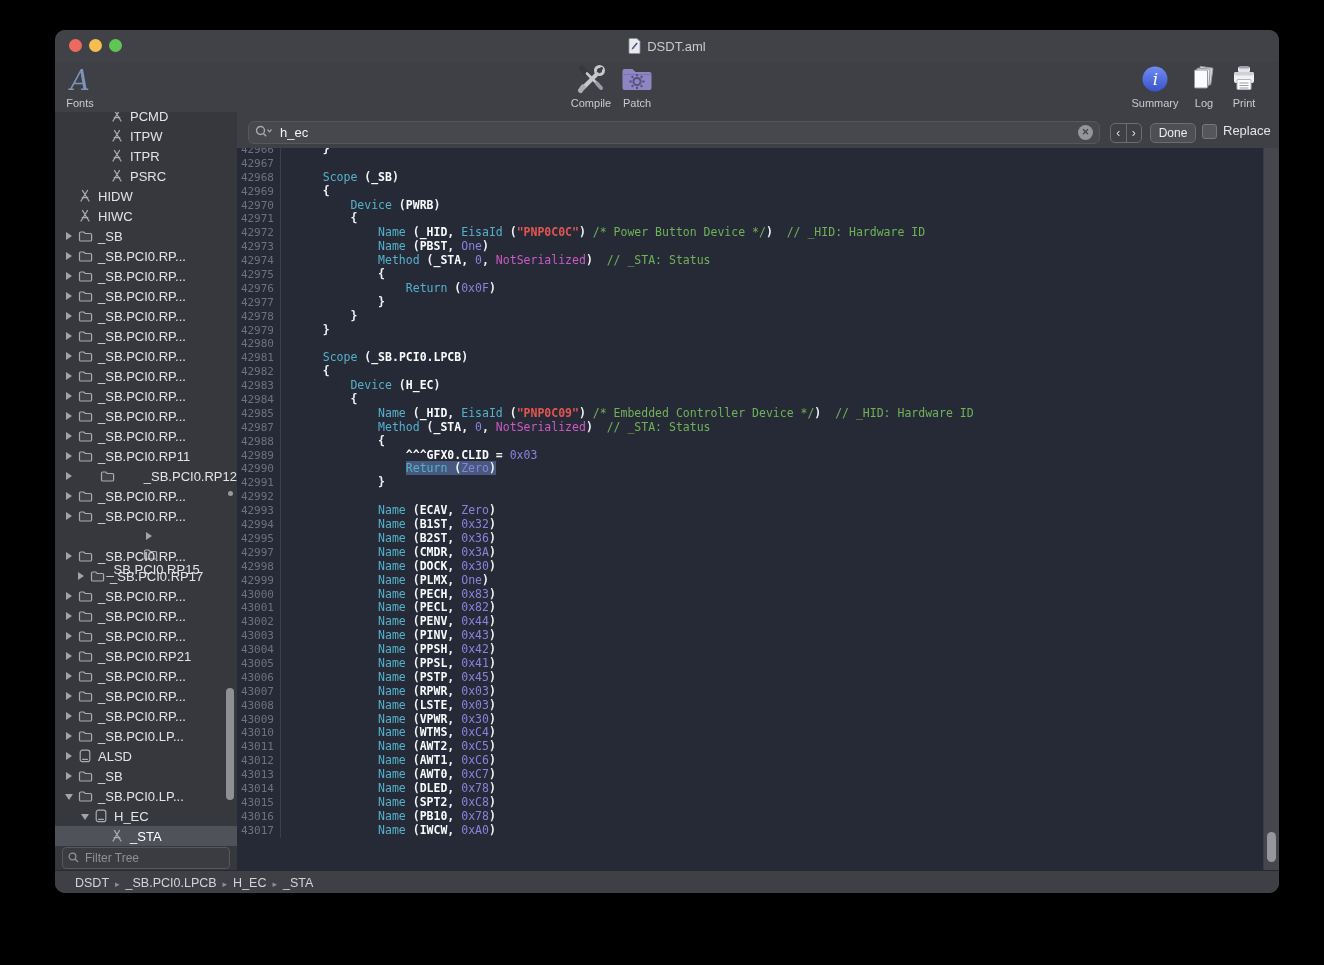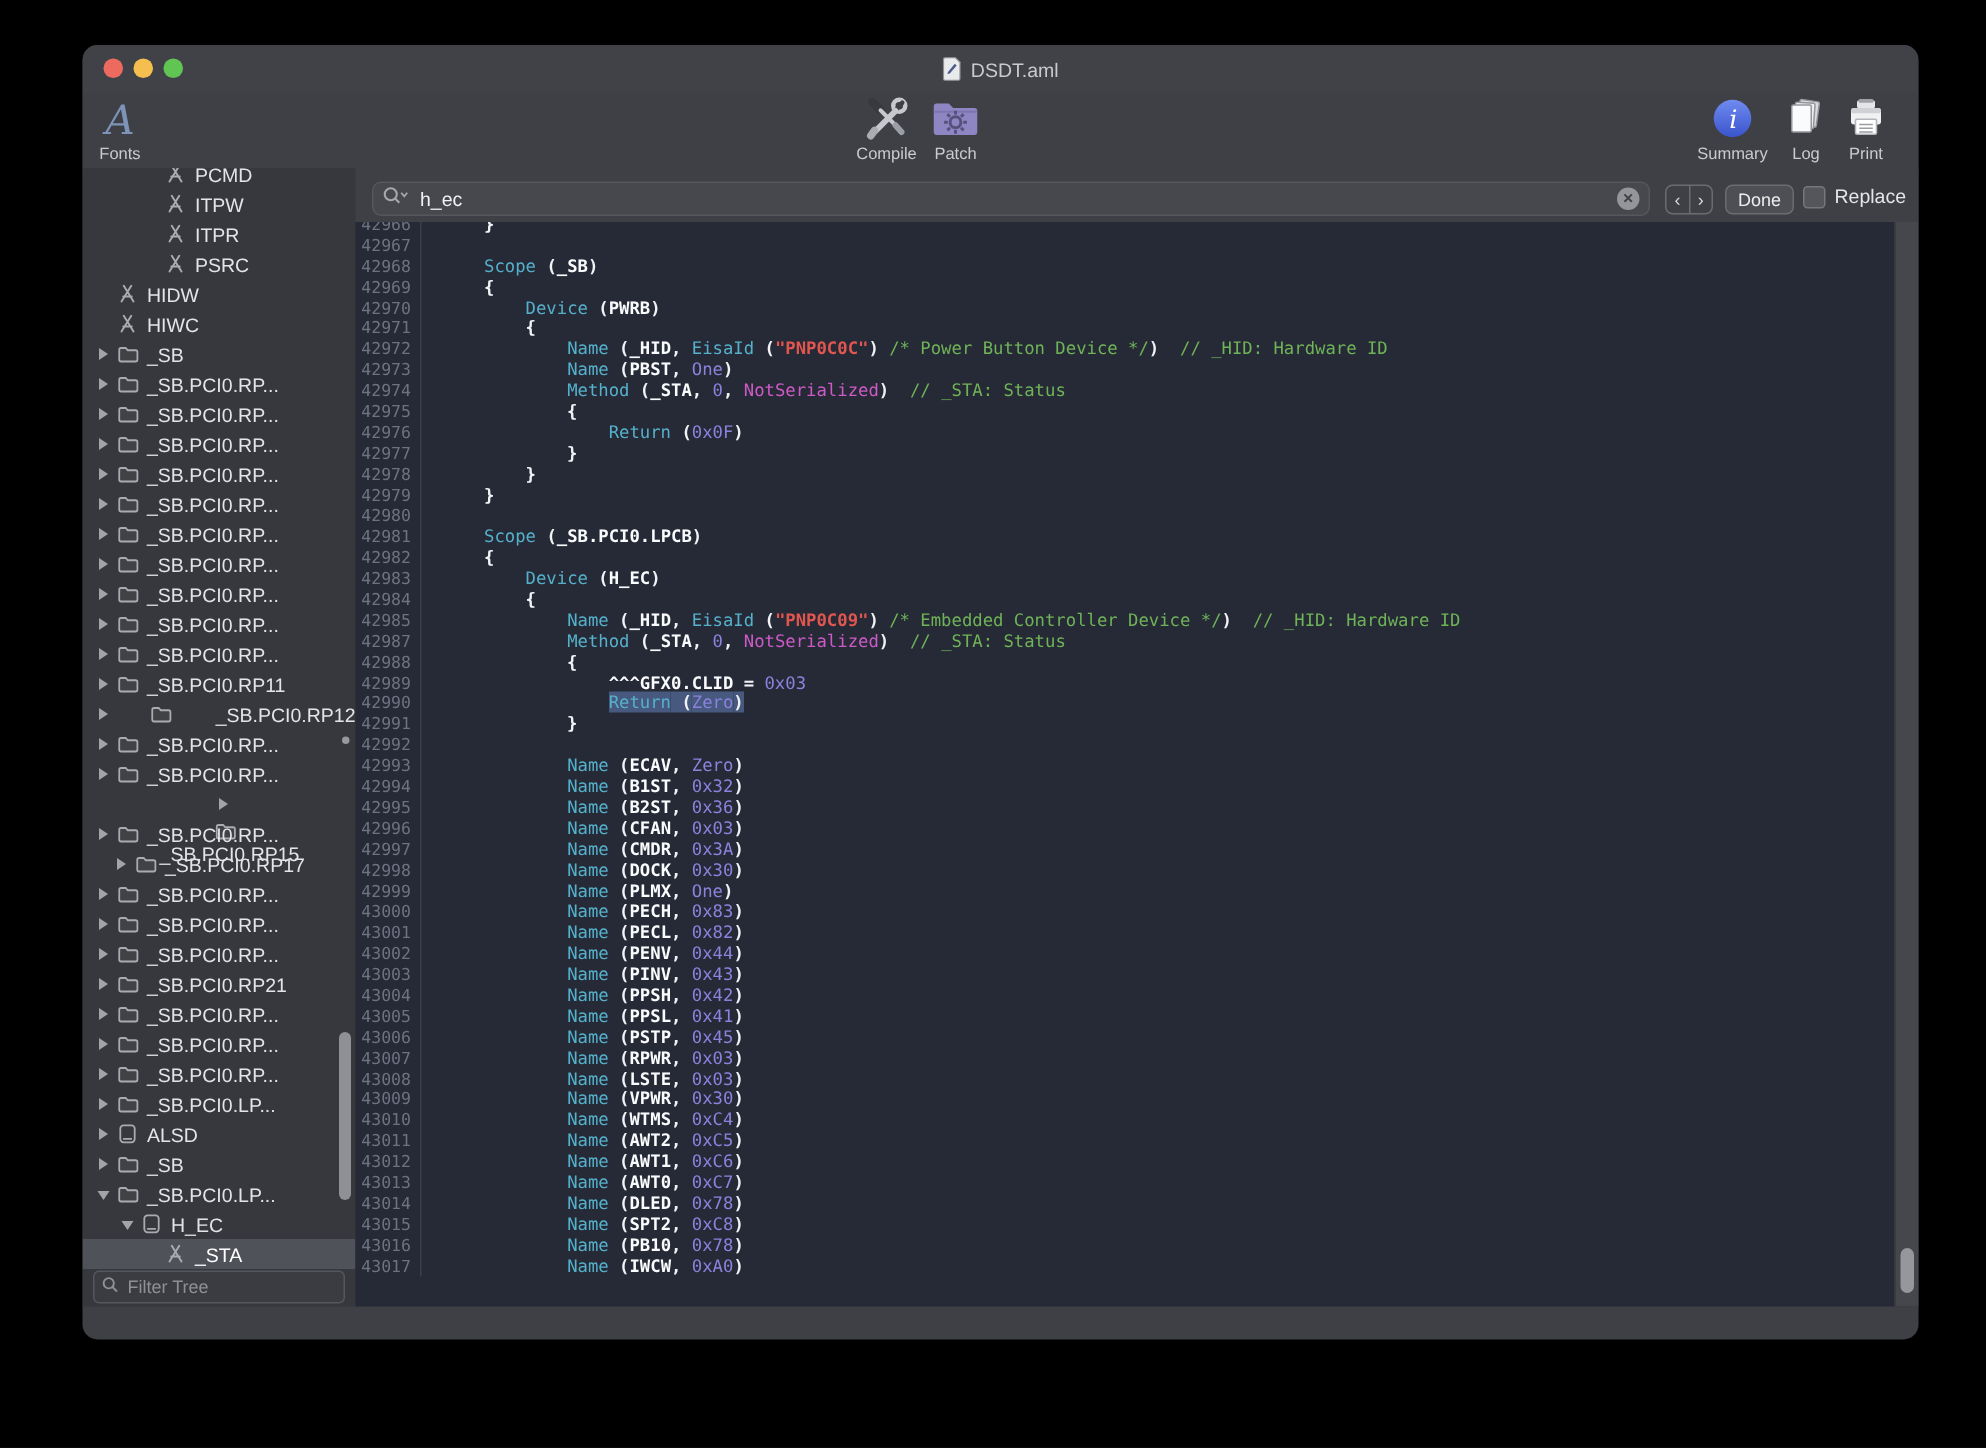--- a/index.html
+++ b/index.html
@@ -588,21 +588,20 @@
             <div class="cline"><span class="ln">42985</span><span class="ct"><span class="p">            </span><span class="k">Name</span><span class="p"> (</span><span class="i">_HID</span><span class="p">, </span><span class="k">EisaId</span><span class="p"> (</span><span class="s">"PNP0C09"</span><span class="p">) </span><span class="c">/* Embedded Controller Device */</span><span class="p">)  </span><span class="c">// _HID: Hardware ID</span></span></div>
             <div class="cline"><span class="ln">42987</span><span class="ct"><span class="p">            </span><span class="k">Method</span><span class="p"> (</span><span class="i">_STA</span><span class="p">, </span><span class="n">0</span><span class="p">, </span><span class="m">NotSerialized</span><span class="p">)  </span><span class="c">// _STA: Status</span></span></div>
             <div class="cline"><span class="ln">42988</span><span class="ct"><span class="p">            {</span></span></div>
             <div class="cline"><span class="ln">42989</span><span class="ct"><span class="p">                </span><span class="i">^^^GFX0.CLID</span><span class="p"> = </span><span class="n">0x03</span></span></div>
             <div class="cline"><span class="ln">42990</span><span class="ct"><span class="p">                </span><span class="k sel">Return</span><span class="p sel"> (</span><span class="n sel">Zero</span><span class="p sel">)</span></span></div>
             <div class="cline"><span class="ln">42991</span><span class="ct"><span class="p">            }</span></span></div>
             <div class="cline"><span class="ln">42992</span><span class="ct"></span></div>
             <div class="cline"><span class="ln">42993</span><span class="ct"><span class="p">            </span><span class="k">Name</span><span class="p"> (</span><span class="i">ECAV</span><span class="p">, </span><span class="n">Zero</span><span class="p">)</span></span></div>
             <div class="cline"><span class="ln">42994</span><span class="ct"><span class="p">            </span><span class="k">Name</span><span class="p"> (</span><span class="i">B1ST</span><span class="p">, </span><span class="n">0x32</span><span class="p">)</span></span></div>
             <div class="cline"><span class="ln">42995</span><span class="ct"><span class="p">            </span><span class="k">Name</span><span class="p"> (</span><span class="i">B2ST</span><span class="p">, </span><span class="n">0x36</span><span class="p">)</span></span></div>
-            <div class="cline"><span class="ln">42996</span><span class="ct"><span class="p">            </span><span class="k">Name</span><span class="p"> (</span><span class="i">CFAN</span><span class="p">, </span><span class="n">0x03</span><span class="p">)</span></span></div>
             <div class="cline"><span class="ln">42997</span><span class="ct"><span class="p">            </span><span class="k">Name</span><span class="p"> (</span><span class="i">CMDR</span><span class="p">, </span><span class="n">0x3A</span><span class="p">)</span></span></div>
             <div class="cline"><span class="ln">42998</span><span class="ct"><span class="p">            </span><span class="k">Name</span><span class="p"> (</span><span class="i">DOCK</span><span class="p">, </span><span class="n">0x30</span><span class="p">)</span></span></div>
             <div class="cline"><span class="ln">42999</span><span class="ct"><span class="p">            </span><span class="k">Name</span><span class="p"> (</span><span class="i">PLMX</span><span class="p">, </span><span class="n">One</span><span class="p">)</span></span></div>
             <div class="cline"><span class="ln">43000</span><span class="ct"><span class="p">            </span><span class="k">Name</span><span class="p"> (</span><span class="i">PECH</span><span class="p">, </span><span class="n">0x83</span><span class="p">)</span></span></div>
             <div class="cline"><span class="ln">43001</span><span class="ct"><span class="p">            </span><span class="k">Name</span><span class="p"> (</span><span class="i">PECL</span><span class="p">, </span><span class="n">0x82</span><span class="p">)</span></span></div>
             <div class="cline"><span class="ln">43002</span><span class="ct"><span class="p">            </span><span class="k">Name</span><span class="p"> (</span><span class="i">PENV</span><span class="p">, </span><span class="n">0x44</span><span class="p">)</span></span></div>
             <div class="cline"><span class="ln">43003</span><span class="ct"><span class="p">            </span><span class="k">Name</span><span class="p"> (</span><span class="i">PINV</span><span class="p">, </span><span class="n">0x43</span><span class="p">)</span></span></div>
             <div class="cline"><span class="ln">43004</span><span class="ct"><span class="p">            </span><span class="k">Name</span><span class="p"> (</span><span class="i">PPSH</span><span class="p">, </span><span class="n">0x42</span><span class="p">)</span></span></div>
             <div class="cline"><span class="ln">43005</span><span class="ct"><span class="p">            </span><span class="k">Name</span><span class="p"> (</span><span class="i">PPSL</span><span class="p">, </span><span class="n">0x41</span><span class="p">)</span></span></div>
             <div class="cline"><span class="ln">43006</span><span class="ct"><span class="p">            </span><span class="k">Name</span><span class="p"> (</span><span class="i">PSTP</span><span class="p">, </span><span class="n">0x45</span><span class="p">)</span></span></div>
@@ -618,13 +617,16 @@
             <div class="cline"><span class="ln">43016</span><span class="ct"><span class="p">            </span><span class="k">Name</span><span class="p"> (</span><span class="i">PB10</span><span class="p">, </span><span class="n">0x78</span><span class="p">)</span></span></div>
             <div class="cline"><span class="ln">43017</span><span class="ct"><span class="p">            </span><span class="k">Name</span><span class="p"> (</span><span class="i">IWCW</span><span class="p">, </span><span class="n">0xA0</span><span class="p">)</span></span></div>
           </div>
       </div>
       <div class="ed-track">
         <div class="ed-thumb"></div>
       </div>
     </div>
   </div>
 
+  <div class="statusbar">
+    <span id="breadcrumb"><span class="crumb">DSDT</span><span class="crumb-sep">▸</span><span class="crumb">_SB.PCI0.LPCB</span><span class="crumb-sep">▸</span><span class="crumb">H_EC</span><span class="crumb-sep">▸</span><span class="crumb">_STA</span></span>
+  </div>
 </div>
 
 </body></html>

